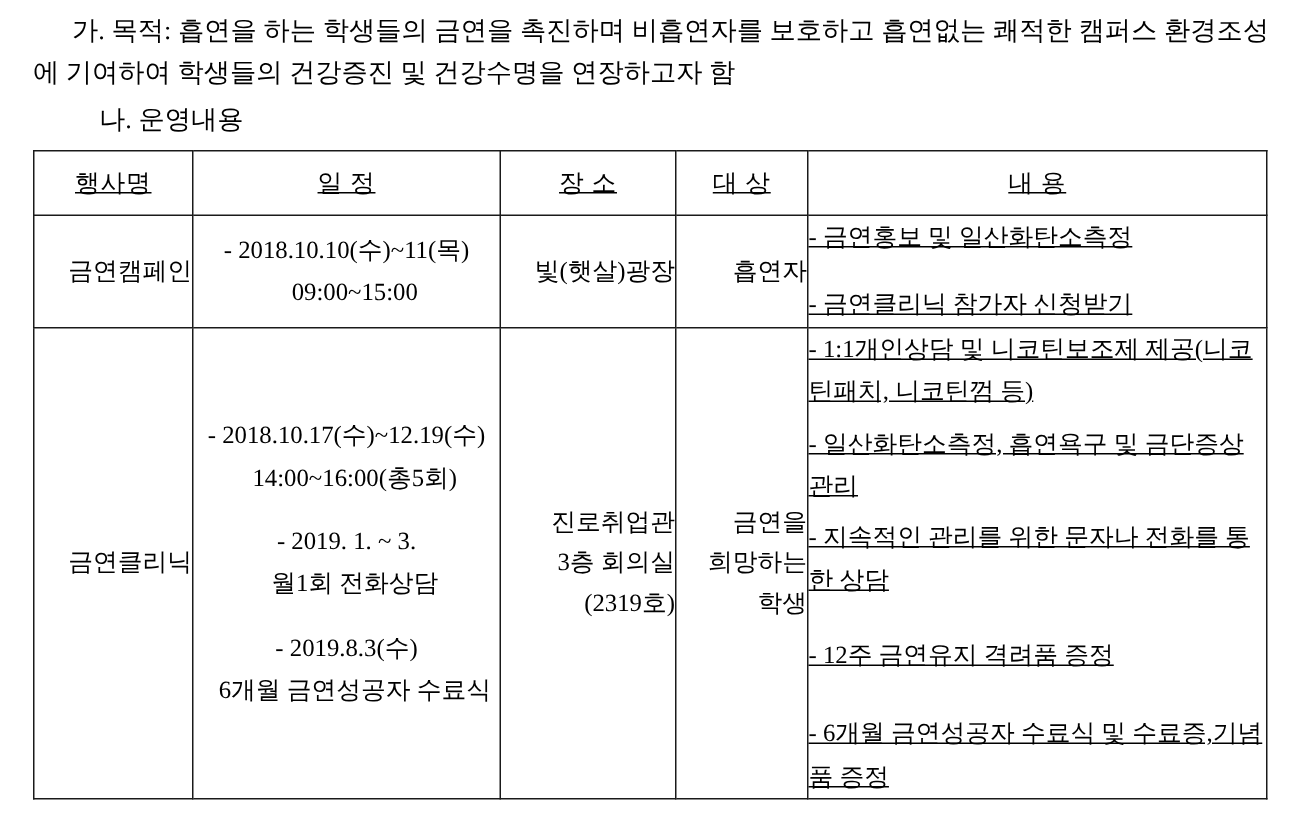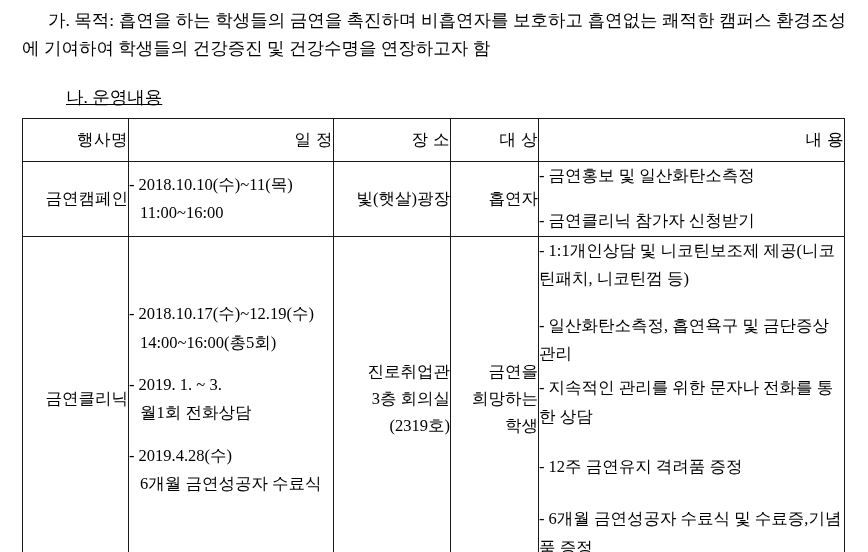--- a/index.html
+++ b/index.html
@@ -23,71 +23,72 @@
   }
   .para {
     font-size: 17.5px;
     line-height: 1.62;
     text-align: justify;
     text-justify: inter-word;
     margin: 0;
   }
   .para-a {
     text-indent: 26px;
-    margin-bottom: 20px;
+    margin-bottom: 2px;
   }
   .para-b {
     text-indent: 44px;
     margin-bottom: 7px;
-    text-decoration: underline;
   }
   table.schedule {
     border-collapse: collapse;
     width: 822px;
     table-layout: fixed;
     margin: 0;
   }
   table.schedule td, table.schedule th {
     border: 1.3px solid #1a1a1a;
     padding: 0;
     vertical-align: middle;
     font-weight: normal;
     font-size: 16.5px;
   }
   thead th {
-    text-align: right;
+    text-align: center;
     height: 42px;
     font-size: 17.5px;
     letter-spacing: 0.5px;
+    text-decoration: underline;
   }
   .cell-pad {
     padding: 7px 9px;
   }
   .center {
     text-align: right;
   }
   .col-name { width: 106px; }
   .col-date { width: 205px; }
   .col-place { width: 117px; }
   .col-target { width: 88px; }
   .col-content { width: 306px; }
 
   .lines-left {
-    text-align: left;
+    text-align: center;
     line-height: 1.72;
   }
   .lines-left div {
     white-space: pre-wrap;
   }
   .blockgap {
     height: 14px;
   }
   .content-list div {
     line-height: 1.72;
     white-space: normal;
+    text-decoration: underline;
   }
   .center-stack div {
     line-height: 1.62;
   }
 </style>
 </head>
 <body>
 
 <div class="page">
 
@@ -109,54 +110,54 @@
         <th>장  소</th>
         <th>대  상</th>
         <th>내  용</th>
       </tr>
     </thead>
     <tbody>
       <tr>
         <td class="center cell-pad">금연캠페인</td>
         <td class="cell-pad lines-left">
           <div>- 2018.10.10(수)~11(목)</div>
-          <div style="padding-left:11px">11:00~16:00</div>
+          <div style="padding-left:11px">09:00~15:00</div>
         </td>
         <td class="center cell-pad">빛(햇살)광장</td>
         <td class="center cell-pad">흡연자</td>
         <td class="cell-pad content-list">
           <div>- 금연홍보 및 일산화탄소측정</div>
           <div style="margin-top:17px">- 금연클리닉 참가자 신청받기</div>
         </td>
       </tr>
       <tr>
         <td class="center cell-pad">금연클리닉</td>
         <td class="cell-pad lines-left">
           <div>- 2018.10.17(수)~12.19(수)</div>
           <div style="padding-left:11px">14:00~16:00(총5회)</div>
           <div class="blockgap"></div>
           <div>- 2019. 1. ~ 3.</div>
           <div style="padding-left:11px">월1회 전화상담</div>
           <div class="blockgap"></div>
-          <div>- 2019.4.28(수)</div>
+          <div>- 2019.8.3(수)</div>
           <div style="padding-left:11px">6개월 금연성공자 수료식</div>
         </td>
         <td class="center cell-pad center-stack">
           <div>진로취업관</div>
           <div>3층 회의실</div>
           <div>(2319호)</div>
         </td>
         <td class="center cell-pad center-stack">
           <div>금연을</div>
           <div>희망하는</div>
           <div>학생</div>
         </td>
         <td class="cell-pad content-list">
           <div>- 1:1개인상담 및 니코틴보조제 제공(니코틴패치, 니코틴껌 등)</div>
-          <div style="margin-top:18px">- 일산화탄소측정, 흡연욕구 및 금단증상 관리</div>
+          <div style="margin-top:6px">- 일산화탄소측정, 흡연욕구 및 금단증상 관리</div>
           <div style="margin-top:6px">- 지속적인 관리를 위한 문자나 전화를 통한 상담</div>
           <div style="margin-top:22px">- 12주 금연유지 격려품 증정</div>
           <div style="margin-top:24px">- 6개월 금연성공자 수료식 및 수료증,기념품 증정</div>
         </td>
       </tr>
     </tbody>
   </table>
 </div>
 
 </body></html>

